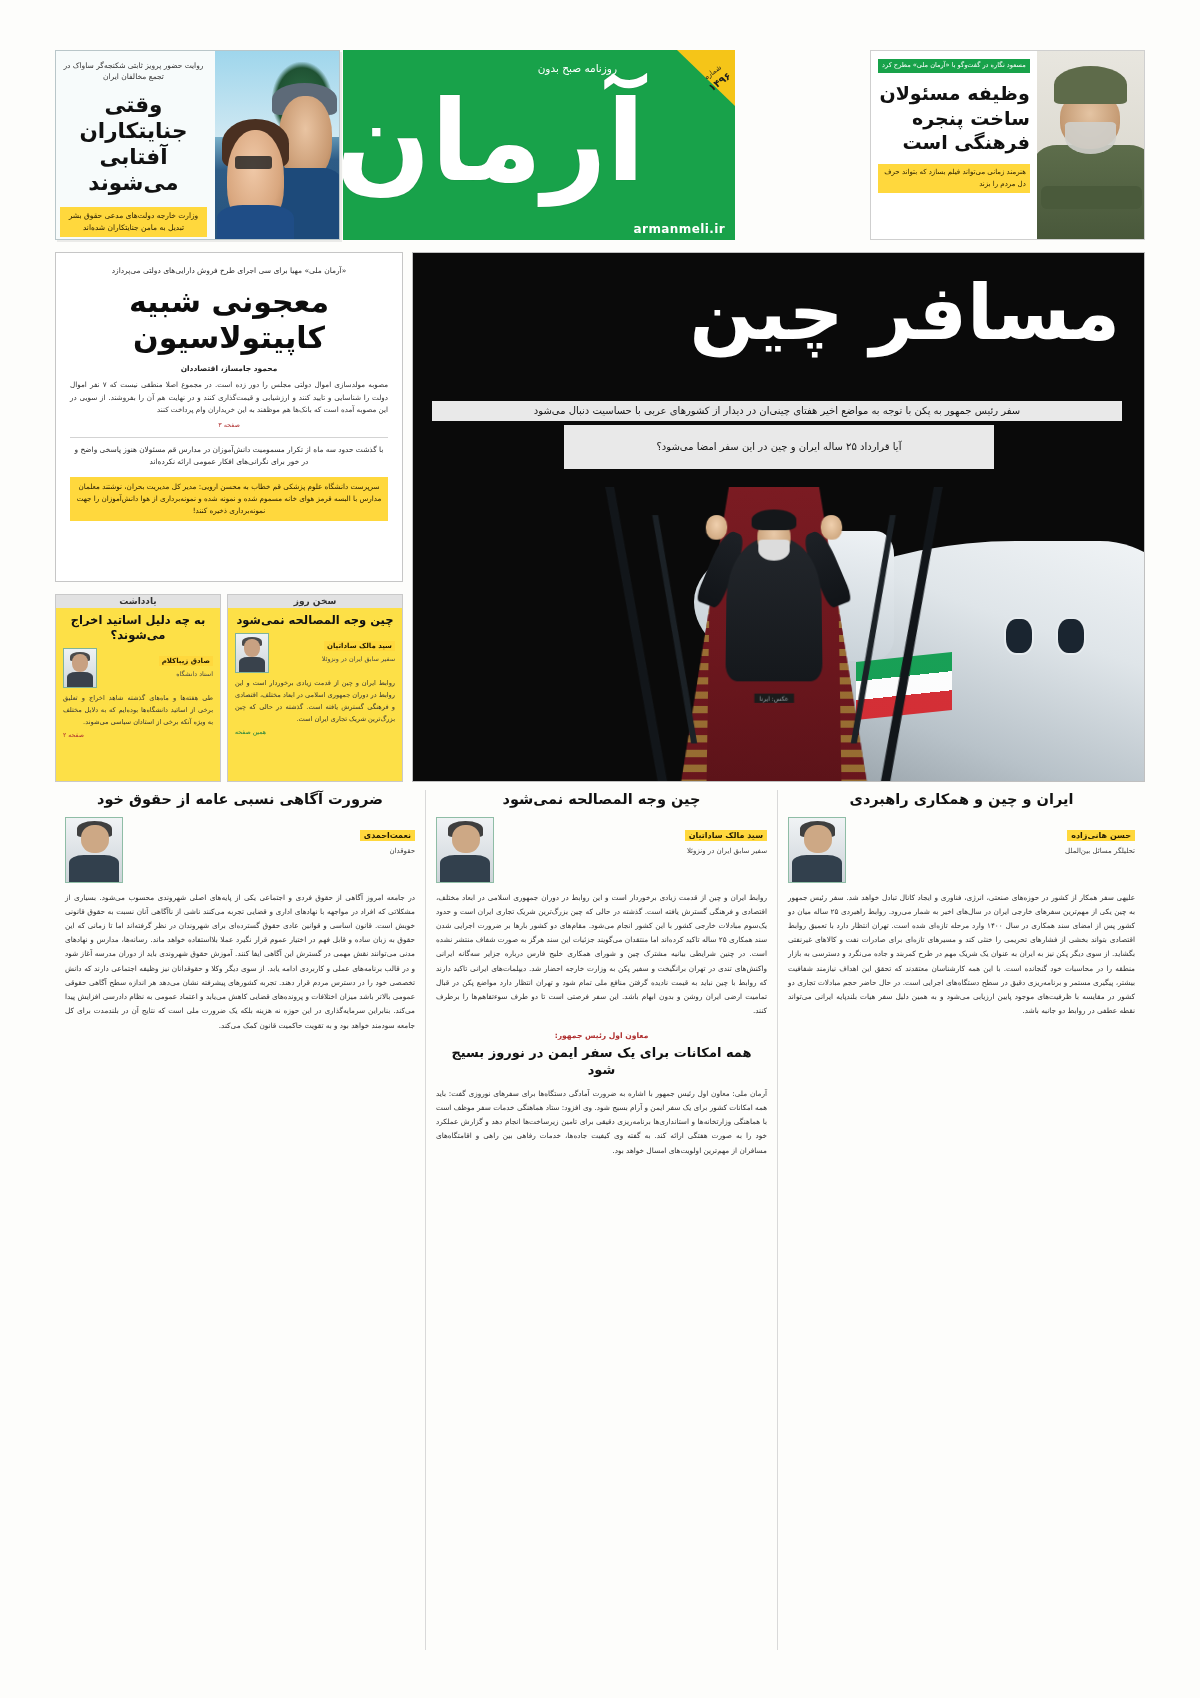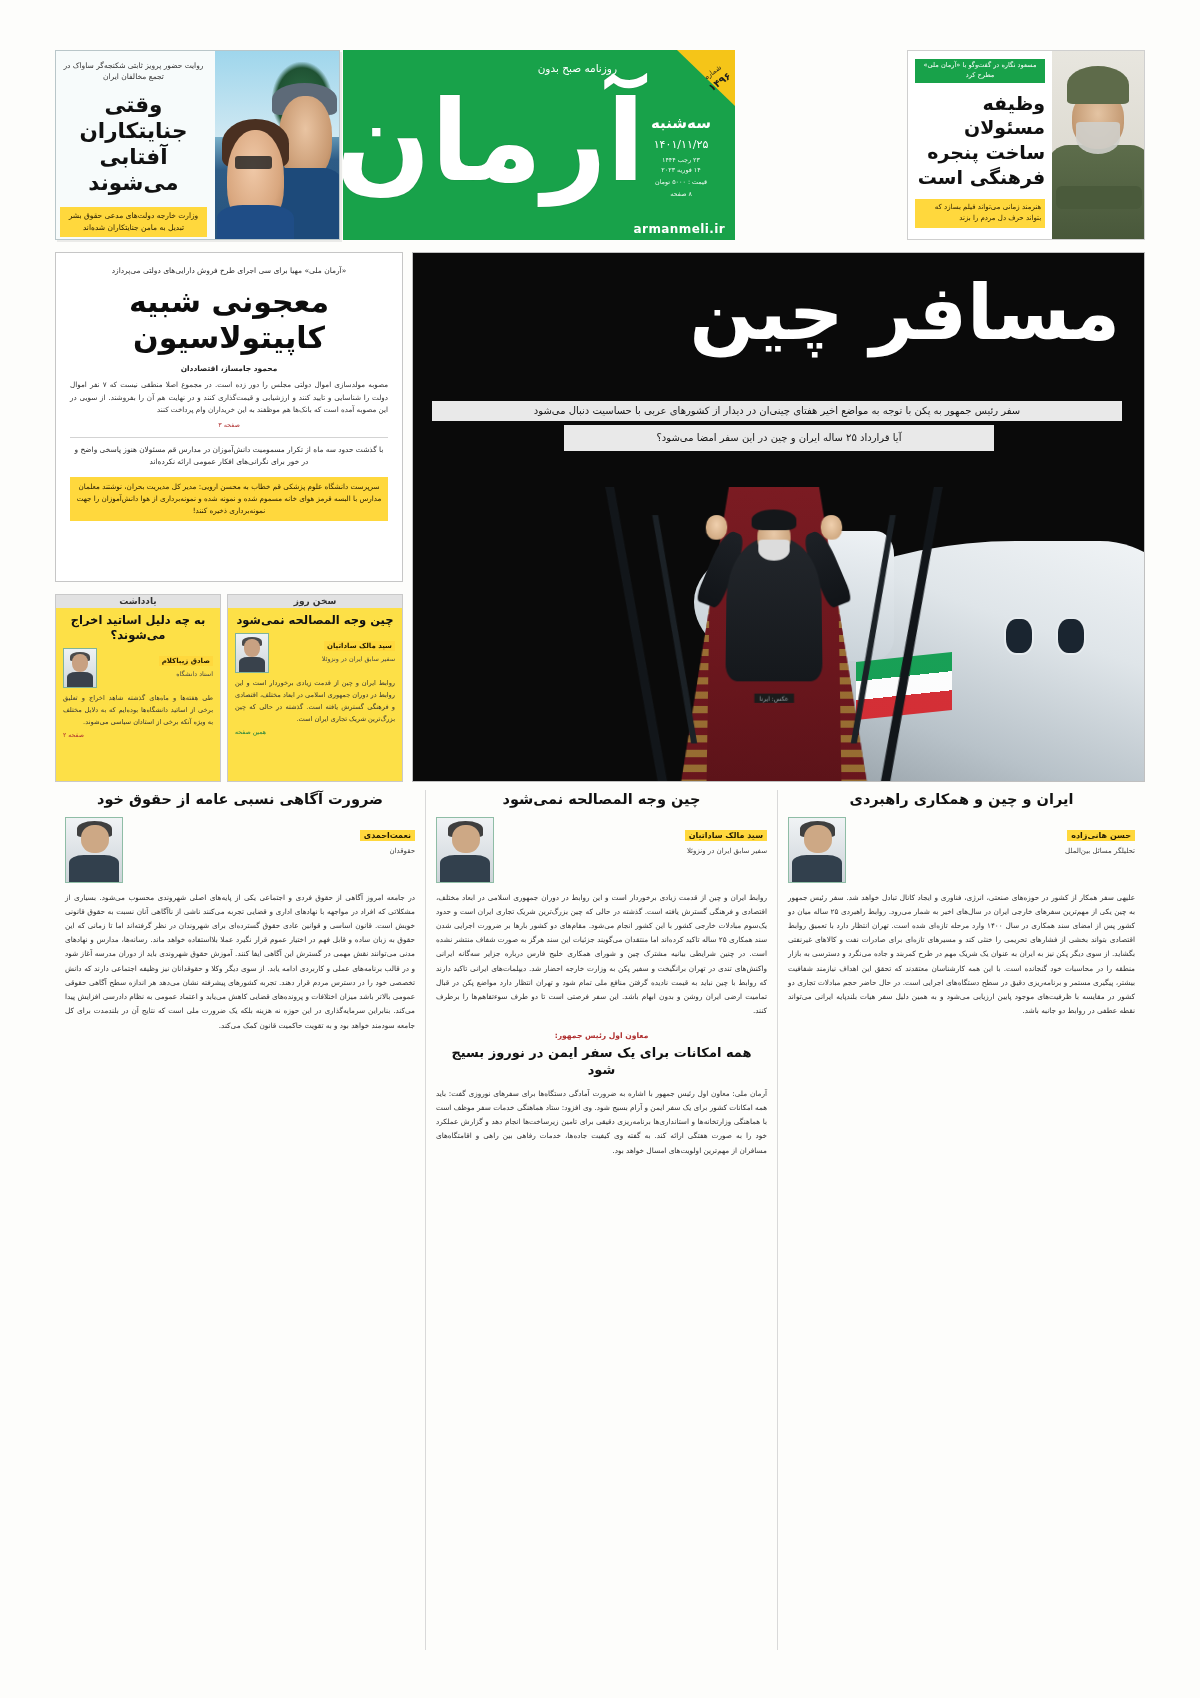--- a/index.html
+++ b/index.html
@@ -163,21 +163,21 @@
     font-size: 12px;
     font-weight: bold;
     letter-spacing: .4px;
     direction: ltr;
   }
 
   
   .teaser-right {
     position: absolute;
     right: 0; top: 2px;
-    width: 238px; height: 190px;
+    width: 275px; height: 190px;
     border: 1px solid #cfcfcf;
     background: #ffffff;
     overflow: hidden;
     display: flex;
     flex-direction: row;
   }
   .teaser-right .tr-photo {
     width: 108px;
     background: linear-gradient(180deg,#e8e6df,#d5d2c7);
     position: relative;
@@ -390,21 +390,21 @@
     text-align: center;
   }
   .mp-sub2 {
     position: absolute;
     right: 150px; top: 172px;
     width: 430px;
     background: #e9e9e9;
     color: #141414;
     font-size: 10px;
     line-height: 1.6;
-    padding: 5px 6px;
+    padding: 14px 6px;
     text-align: center;
   }
   
   .mp-scene { position:absolute; left:0; bottom:0; width:100%; height:340px; }
   .mp-plane-body {
     position:absolute; right:-40px; bottom:-10px; width:420px; height:250px;
     background: linear-gradient(200deg,#f2f5f7 0%,#dfe5e9 35%,#b8c2c9 70%,#8d979e 100%);
     border-radius: 60% 20% 10% 40%/ 50% 30% 20% 40%;
   }
   .mp-plane-nose {
@@ -581,28 +581,20 @@
     </div>
 
     <div class="masthead">
       <div class="mh-corner"></div>
       <div class="mh-issue">
         <span>شماره</span>
         <span class="n">۱۴۹۶</span>
       </div>
       <div class="mh-slogan">روزنامه صبح بدون</div>
       <div class="mh-logo">آرمان ملی</div>
-      <div class="mh-dateblock">
-        <span class="dow">سه‌شنبه</span>
-        <span class="gdate">۱۴۰۱/۱۱/۲۵</span>
-        <span class="hline">۲۳ رجب ۱۴۴۴</span>
-        <span class="mline">۱۴ فوریه ۲۰۲۳</span>
-        <span class="pline">قیمت : ۵۰۰۰ تومان</span>
-        <span class="pline">۸ صفحه</span>
-      </div>
       <div class="mh-site">armanmeli.ir</div>
     </div>
 
     <div class="teaser-right">
       <div class="tr-photo">
         <div class="sold-body"></div>
           <div class="sold-arm"></div>
         <div class="sold-face"></div>
           <div class="sold-beard"></div>
           <div class="sold-cap"></div>

